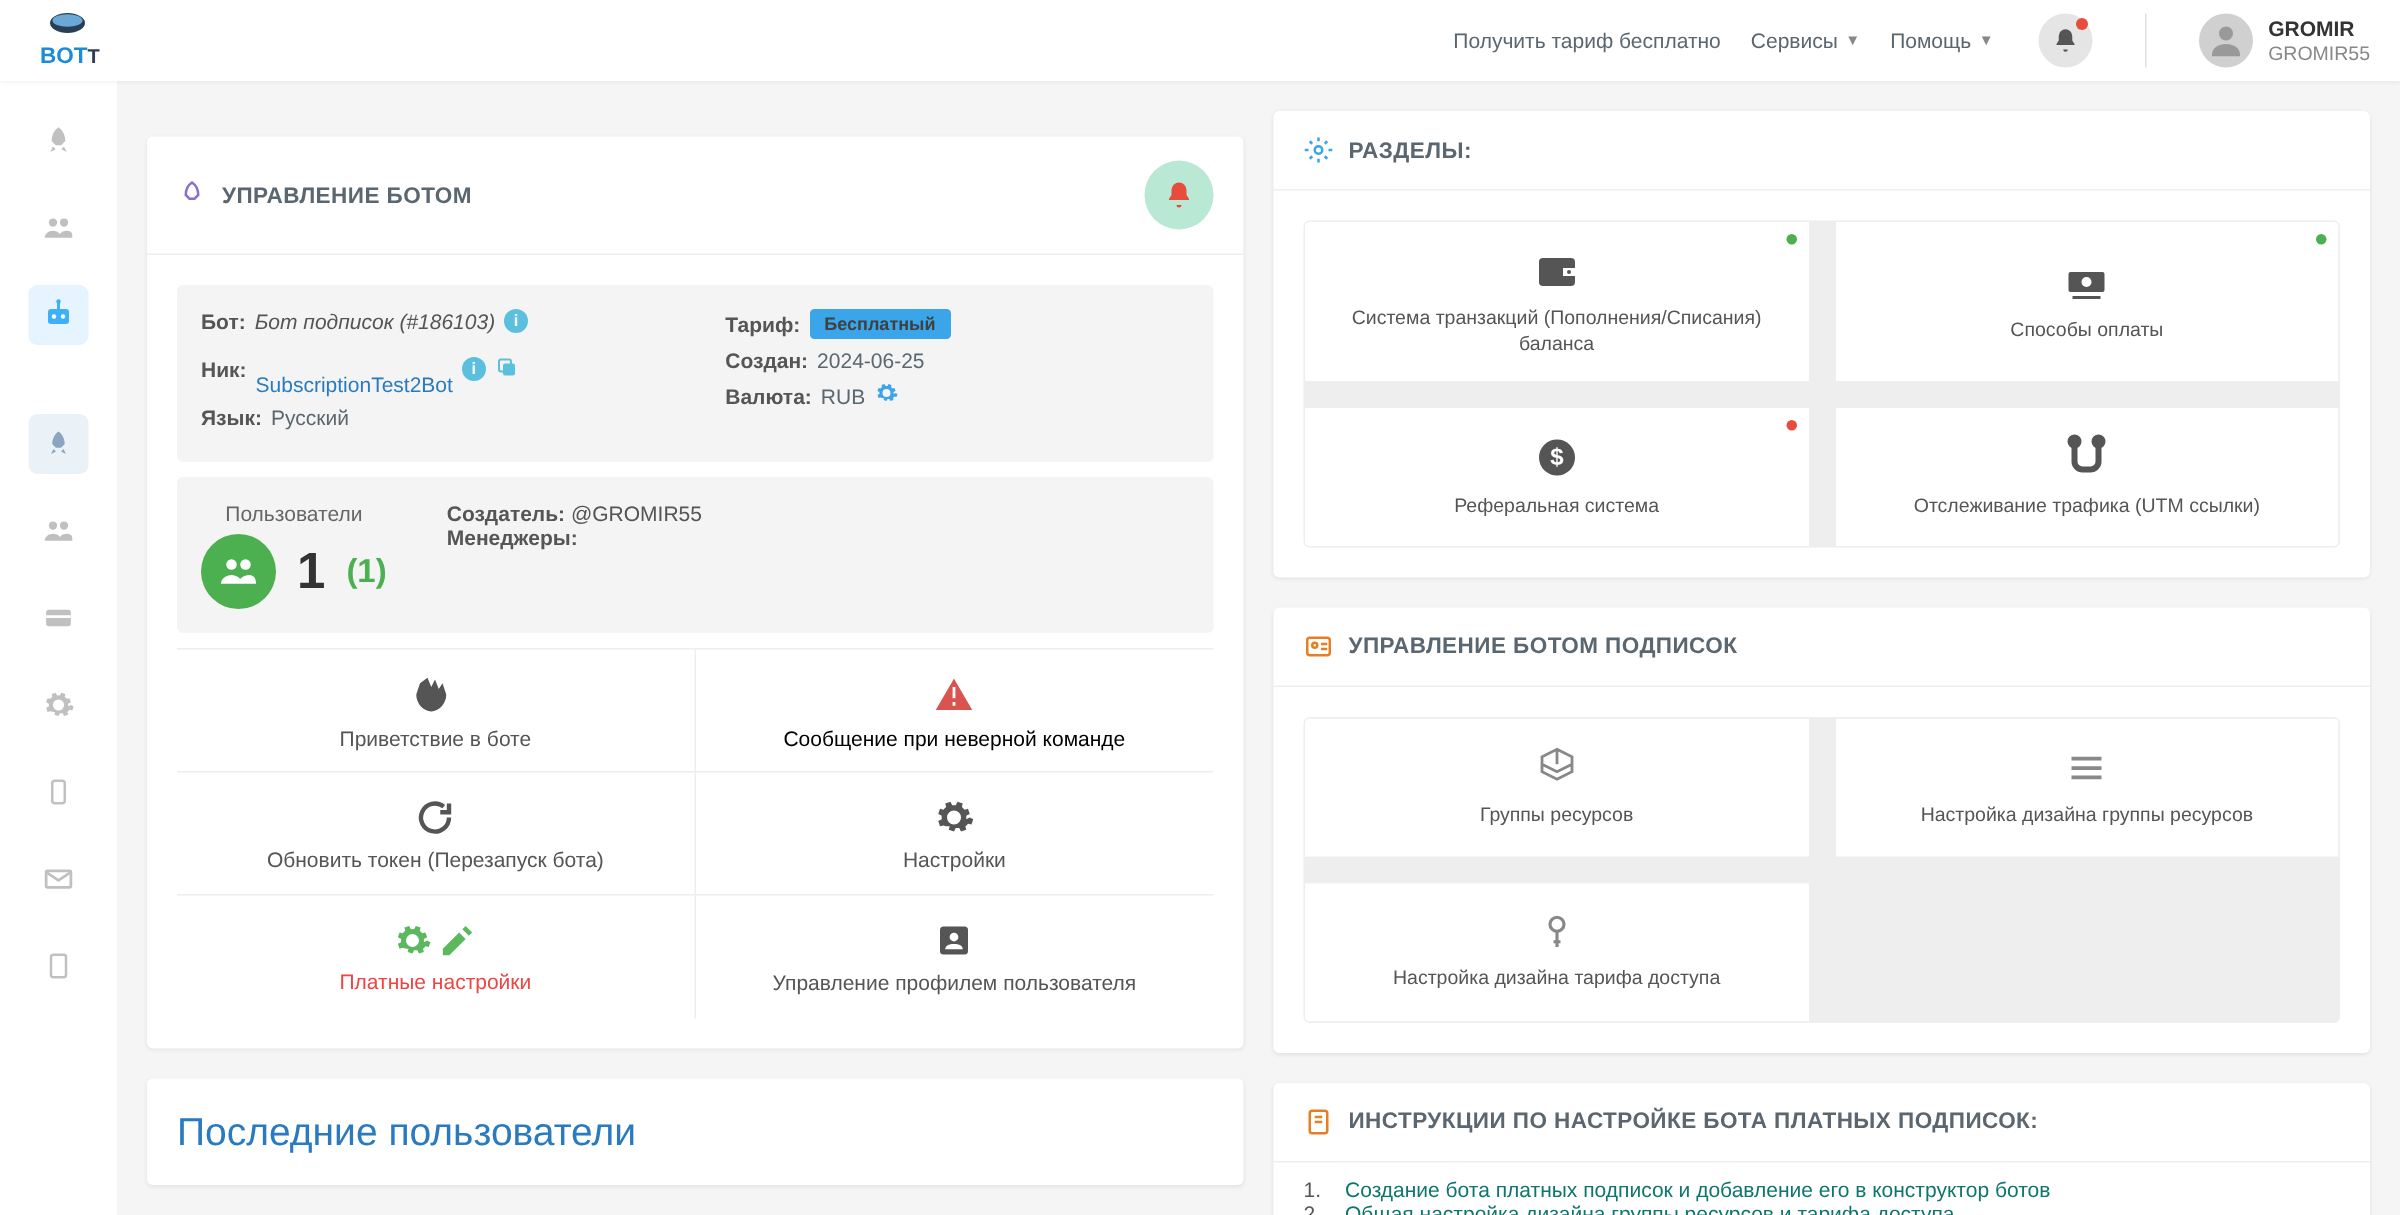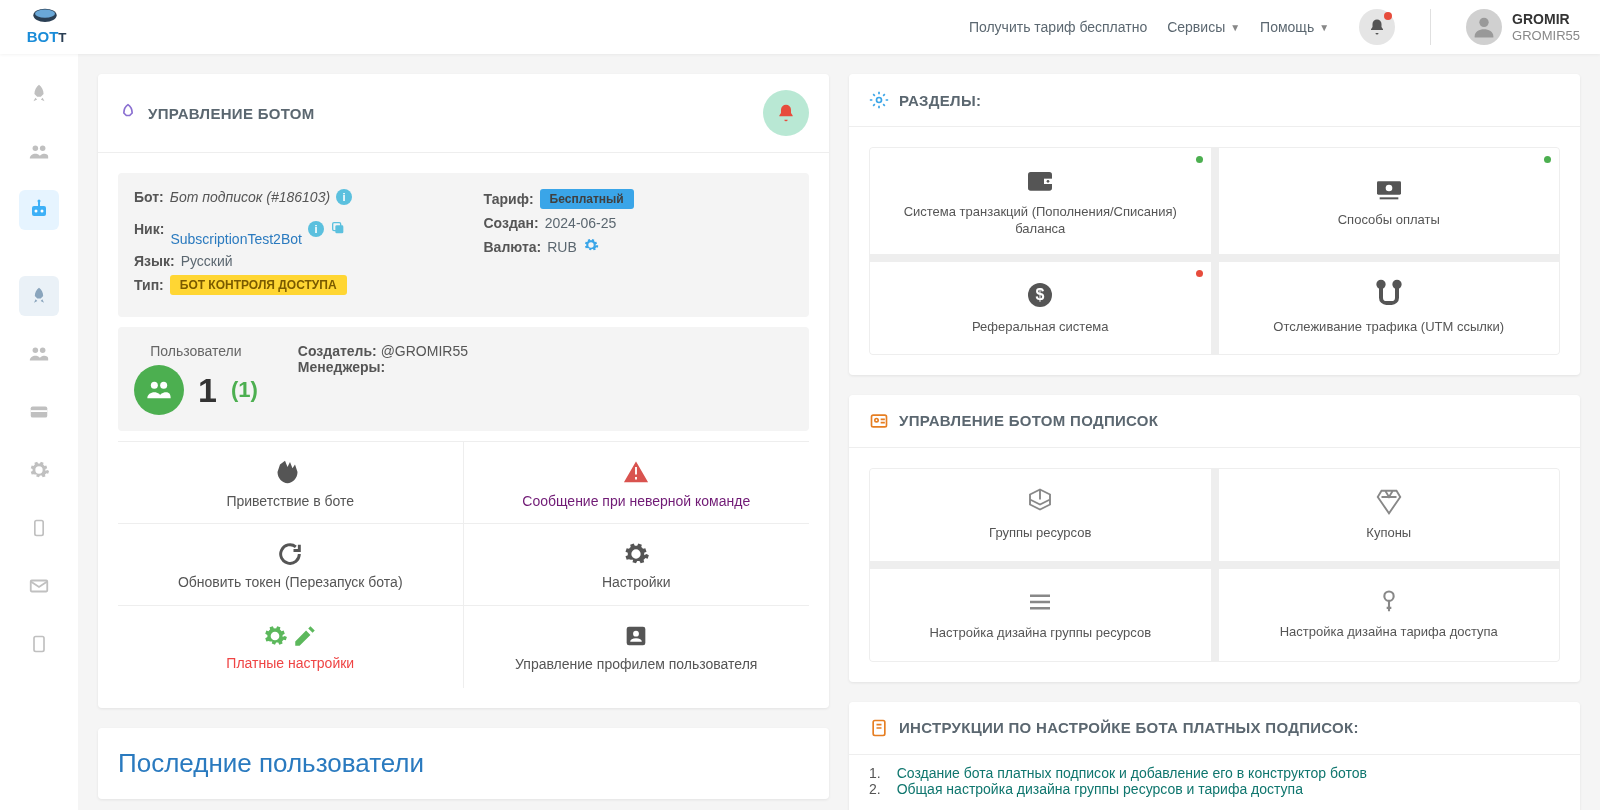--- a/index.html
+++ b/index.html
@@ -56,24 +56,24 @@
 .stats-sub { font-size: 22px; color: #4caf50; font-weight: bold; }
 .stats-title { color: #666; margin-bottom: 6px; text-align: center; }
 .stats-right { flex: 1; }
 .stats-right-row { color: #555; }
 .stats-right-row b { font-weight: bold; }
 
 .action-grid { display: grid; grid-template-columns: 1fr 1fr; border-top: 1px solid #eee; margin-top: 10px; }
 .action-cell { border-right: 1px solid #eee; border-bottom: 1px solid #eee; padding: 14px; text-align: center; cursor: pointer; display: flex; flex-direction: column; align-items: center; justify-content: center; gap: 6px; min-height: 82px; }
 .action-cell:nth-child(2n) { border-right: none; }
 .action-label { color: #555; }
-.action-label.red { color: #701a75; text-align: center; }
+.action-label.red { color: #000000; text-align: center; }
 .action-label.green { color: #ef4444; }
 
-.sections-grid { display: grid; grid-template-columns: 1fr 1fr; gap: 8px; background: #eee; border: 1px solid #eee; border-radius: 4px; overflow: hidden; }
+.sections-grid { display: grid; grid-template-columns: 1fr 1fr; gap: 18px; background: #eee; border: 1px solid #eee; border-radius: 4px; overflow: hidden; }
 .section-cell { background: #fff; padding: 16px; text-align: center; cursor: pointer; display: flex; flex-direction: column; align-items: center; justify-content: center; gap: 8px; min-height: 92px; position: relative; }
 .section-label { color: #555; font-size: 13px; line-height: 1.3; }
 .dot-green { position: absolute; top: 8px; right: 8px; width: 7px; height: 7px; border-radius: 50%; background: #4caf50; }
 .dot-red { position: absolute; top: 8px; right: 8px; width: 7px; height: 7px; border-radius: 50%; background: #e74c3c; }
 
 .instr-list { padding: 10px 20px 20px 20px; }
 .instr-item { color: #0f766e; margin-bottom: 4px; cursor: pointer; padding-left: 16px; }
 .instr-num { color: #555; }
 
 .last-users-title { color: #2a7abf; font-size: 26px; }
@@ -221,24 +221,20 @@
                   <svg width="16" height="16" viewBox="0 0 24 24" fill="currentColor">
                       <rect x="8" y="8" width="12" height="12" rx="2"></rect>
                       <rect x="4" y="4" width="12" height="12" rx="2" fill="none" stroke="currentColor" stroke-width="2"></rect>
                     </svg>
                 </span>
               </div>
               <div class="info-row">
                 <span class="info-label">Язык:</span>
                 <span>Русский</span>
               </div>
-              <div class="info-row">
-                <span class="info-label">Тип:</span>
-                <span class="badge-yellow">БОТ КОНТРОЛЯ ДОСТУПА</span>
-              </div>
             </div>
             <div class="info-col">
               <div class="info-row">
                 <span class="info-label">Тариф:</span>
                 <span class="badge-blue">Бесплатный</span>
               </div>
               <div class="info-row">
                 <span class="info-label">Создан:</span>
                 <span>2024-06-25</span>
               </div>
@@ -396,26 +392,20 @@
         </div>
         <div class="panel-body">
           <div class="sections-grid">
             <div class="section-cell">
               <svg width="30" height="30" viewBox="0 0 24 24" fill="none" stroke="#888" stroke-width="1.5">
                   <path d="M12 2l8 4v8l-8 4-8-4V6l8-4zm0 0v8m-8 0l8 4 8-4"></path>
                 </svg>
               <span class="section-label">Группы ресурсов</span>
             </div>
             <div class="section-cell">
-              <svg width="30" height="30" viewBox="0 0 24 24" fill="none" stroke="#888" stroke-width="1.5">
-                  <path d="M6 3h12l3 5-9 13L3 8l3-5zm0 5h12M9 3l3 5 3-5"></path>
-                </svg>
-              <span class="section-label">Купоны</span>
-            </div>
-            <div class="section-cell">
               <svg width="30" height="30" viewBox="0 0 24 24" fill="none" stroke="#888" stroke-width="2">
                   <path d="M4 7h16M4 12h16M4 17h16"></path>
                 </svg>
               <span class="section-label">Настройка дизайна группы ресурсов</span>
             </div>
             <div class="section-cell">
               <svg width="28" height="28" viewBox="0 0 24 24" fill="none" stroke="#888" stroke-width="1.8">
                   <circle cx="12" cy="7" r="4"></circle>
                   <path d="M12 11v9m-2 -3h4"></path>
                 </svg>

